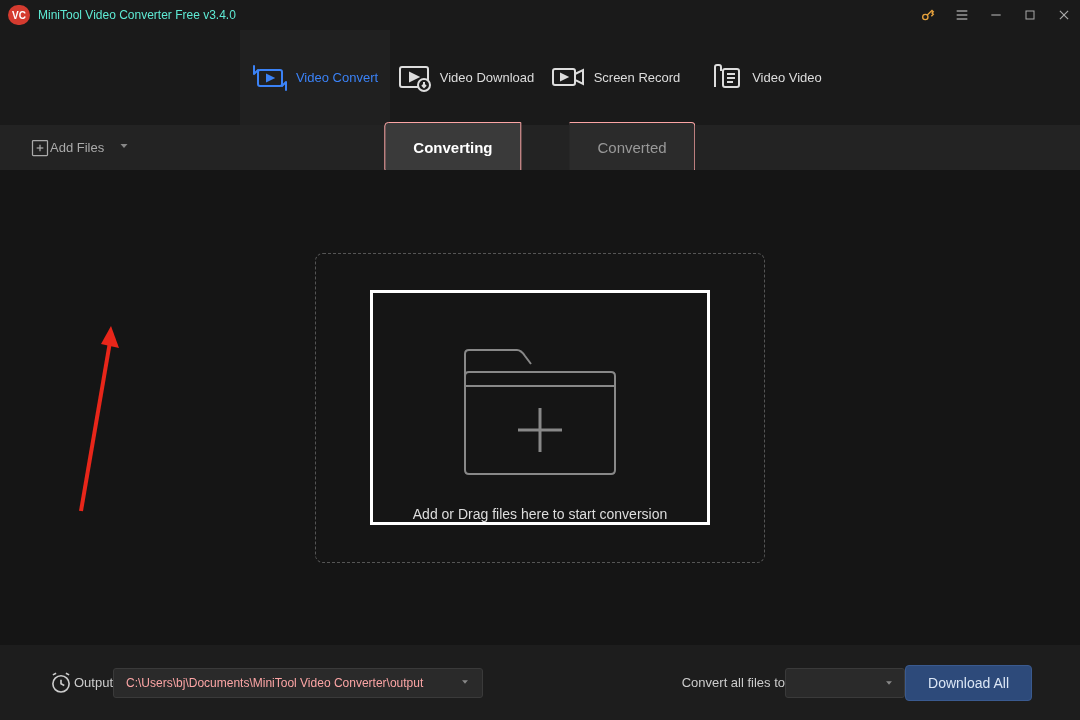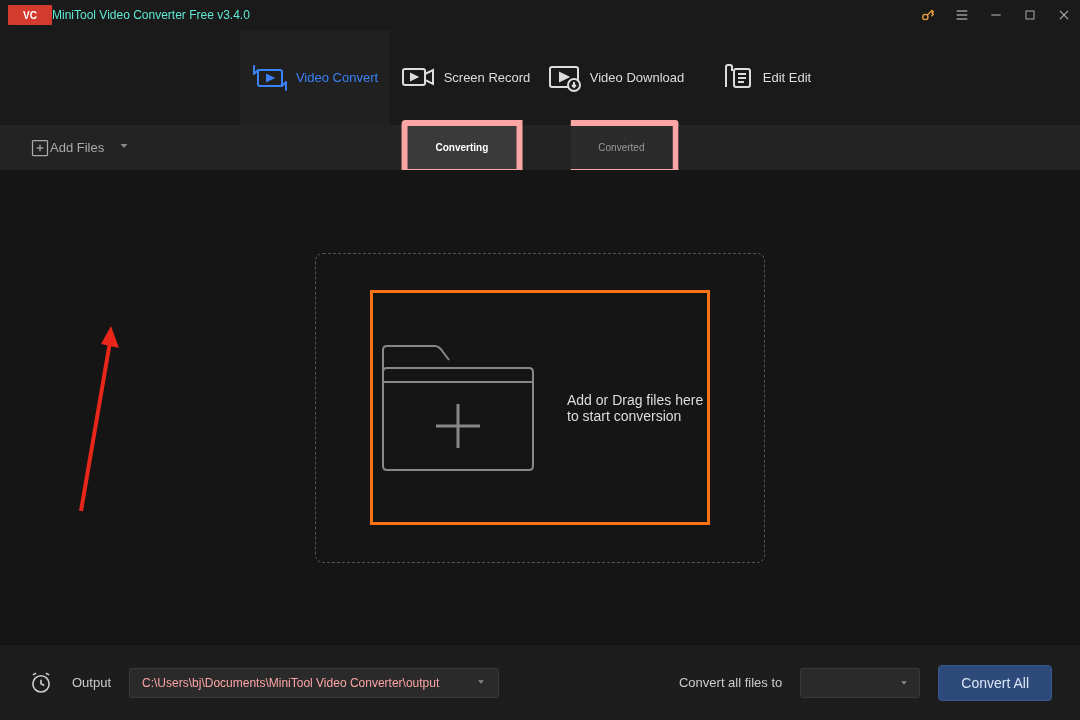--- a/index.html
+++ b/index.html
@@ -1,45 +1,45 @@
 <!DOCTYPE html>
 <html><head>
 <meta charset="utf-8">
 <style>
   * { margin:0; padding:0; box-sizing:border-box; font-family:"Segoe UI",Arial,sans-serif; }
   body { background:#1a1a1a; width:1080px; height:720px; overflow:hidden; color:#ccc; }
   .titlebar { height:30px; background:#1a1a1a; display:flex; align-items:center; padding:0 8px; }
-  .app-logo { width:44px; height:20px; background:#d43b2f; border-radius:1px; display:flex; align-items:center; justify-content:center; font-size:10px; font-weight:bold; color:#fff; }
+  .app-logo { width:22px; height:20px; background:#d43b2f; border-radius:10px; display:flex; align-items:center; justify-content:center; font-size:10px; font-weight:bold; color:#fff; margin-right:8px; }
   .app-title { font-size:12px; color:#5eead4; flex:1; }
   .win-controls { display:flex; align-items:center; gap:18px; }
   .win-btn { width:16px; height:16px; display:flex; align-items:center; justify-content:center; cursor:pointer; }
   .key-icon svg { stroke:#e8a33d; }
   .nav-tabs { height:95px; background:#1a1a1a; display:flex; padding-left:240px; }
   .nav-tab { width:150px; display:flex; align-items:center; justify-content:center; gap:8px; cursor:pointer; }
   .nav-tab.active { background:#202020; }
   .nav-tab.active .nav-label { color:#3b82f6; }
   .nav-tab.active .nav-icon svg { stroke:#3b82f6; fill:none; }
   .nav-icon { width:36px; height:34px; display:flex; align-items:center; justify-content:center; }
   .nav-label { font-size:13px; color:#ddd; }
   .toolbar { height:45px; background:#232323; display:flex; align-items:center; padding:0 30px; }
   .add-files-btn { display:flex; align-items:center; cursor:pointer; color:#aaa; font-size:13px; }
   .add-files-icon { width:20px; height:20px; }
   .dropdown-caret { margin-left:14px; }
   .segmented { margin-left:auto; margin-right:auto; display:flex; position:absolute; left:50%; transform:translateX(-50%); }
-  .seg-btn { padding:16px 28px; font-size:10px; background:#2b2b2b; color:#999; cursor:pointer; border:6px solid #fca5a5; }
+  .seg-btn { padding:16px 28px; font-size:15px; background:#2b2b2b; color:#999; cursor:pointer; border:1px solid #fca5a5; }
   .seg-btn.active { background:#3a3a3a; color:#fff; font-weight:600; }
   .seg-btn:first-child { border-radius:4px 0 0 4px; }
   .seg-btn:last-child { border-radius:0 4px 4px 0; border-left:none;margin-left:48px; }
   .main { position:relative; height:475px; background:#151515; display:flex; align-items:center; justify-content:center; }
   .dropzone { width:450px; height:310px; border:1px dashed #555; border-radius:8px; display:flex; align-items:center; justify-content:center; }
-  .dropzone-inner { width:340px; height:235px; border:3px solid #f97316; display:flex; flex-direction:row; align-items:center; justify-content:flex-start; gap:24px; cursor:pointer; }
+  .dropzone-inner { width:340px; height:235px; border:3px solid #ffffff; display:flex; flex-direction:column; align-items:center; justify-content:flex-end; gap:24px; cursor:pointer; }
   .folder-icon { width:170px; height:140px; }
   .drop-text { font-size:14px; color:#ddd; }
   .arrow-annotation { position:absolute; left:73px; top:156px; pointer-events:none; }
-  .footer { height:75px; background:#1d1d1d; display:flex; align-items:center; padding:0 28px; gap:18px; }
+  .footer { height:75px; background:#1d1d1d; display:flex; align-items:center; padding:0 48px; }
   .output-label { font-size:13px; color:#ccc; }
   .output-path { flex:0 0 370px; background:#2a2a2a; border:1px solid #3a3a3a; border-radius:3px; padding:7px 12px; font-size:12px; color:#fca5a5; display:flex; align-items:center; justify-content:space-between; }
   .convert-all-label { margin-left:auto; font-size:13px; color:#ccc; }
   .format-select { width:120px; height:30px; background:#2a2a2a; border:1px solid #3a3a3a; border-radius:3px; display:flex; align-items:center; justify-content:flex-end; padding:0 10px; }
   .convert-all-btn { background:#2d4a7a; color:#dbe6f5; padding:9px 22px; border-radius:4px; font-size:14px; cursor:pointer; border:1px solid #3a5a8f; }
   .clock-icon { width:26px; height:26px; }
 </style>
 </head>
 <body>
 
@@ -86,50 +86,50 @@
           <rect x="6" y="8" width="24" height="16" rx="2"></rect>
           <path d="M2 12 L6 8 M2 12 L2 4" stroke-linecap="round"></path>
           <path d="M34 20 L30 24 M34 20 L34 28" stroke-linecap="round"></path>
           <polygon points="15,13 15,19 21,16" fill="#3b82f6"></polygon>
         </svg>
     </div>
     <div class="nav-label">Video Convert</div>
   </div>
   <div class="nav-tab">
     <div class="nav-icon">
-      <svg width="36" height="28" viewBox="0 0 36 28" fill="none" stroke="#ddd" stroke-width="2">
-          <rect x="3" y="5" width="22" height="16" rx="2"></rect>
-          <polygon points="11,10 11,16 17,13" fill="#ddd"></polygon>
-          <path d="M25 10 L33 6 L33 20 L25 16 Z"></path>
-        </svg>
-    </div>
-    <div class="nav-label">Screen Record</div>
-  </div>
-  <div class="nav-tab">
-    <div class="nav-icon">
       <svg width="36" height="30" viewBox="0 0 36 30" fill="none" stroke="#ddd" stroke-width="2">
           <rect x="4" y="4" width="28" height="20" rx="2"></rect>
           <polygon points="14,10 14,18 22,14" fill="#ddd"></polygon>
           <circle cx="28" cy="22" r="6" fill="#1a1a1a" stroke="#ddd"></circle>
           <path d="M28 19 L28 24 M26 22 L28 24 L30 22" stroke="#ddd"></path>
         </svg>
     </div>
     <div class="nav-label">Video Download</div>
+  </div>
+  <div class="nav-tab">
+    <div class="nav-icon">
+      <svg width="36" height="28" viewBox="0 0 36 28" fill="none" stroke="#ddd" stroke-width="2">
+          <rect x="3" y="5" width="22" height="16" rx="2"></rect>
+          <polygon points="11,10 11,16 17,13" fill="#ddd"></polygon>
+          <path d="M25 10 L33 6 L33 20 L25 16 Z"></path>
+        </svg>
+    </div>
+    <div class="nav-label">Screen Record</div>
   </div>
   <div class="nav-tab">
     <div class="nav-icon">
       <svg width="34" height="30" viewBox="0 0 34 30" fill="none" stroke="#ddd" stroke-width="2">
           <path d="M6 4 L6 24 M6 4 Q6 2 8 2 L10 2 Q12 2 12 4 L12 8"></path>
           <rect x="14" y="6" width="16" height="18" rx="2"></rect>
           <line x1="18" y1="11" x2="26" y2="11"></line>
           <line x1="18" y1="15" x2="26" y2="15"></line>
           <line x1="18" y1="19" x2="24" y2="19"></line>
         </svg>
     </div>
-    <div class="nav-label">Edit Edit</div>
+    <div class="nav-label">Video Video</div>
   </div>
 </div>
 
 <div class="toolbar" style="position:relative;">
   <div class="add-files-btn">
     <span class="add-files-icon">
       <svg width="20" height="20" viewBox="0 0 24 24" fill="none" stroke="#aaa" stroke-width="1.5">
           <rect x="3" y="3" width="18" height="18" rx="1"></rect>
           <line x1="12" y1="8" x2="12" y2="16"></line>
           <line x1="8" y1="12" x2="16" y2="12"></line>
@@ -188,14 +188,14 @@
     </span>
   </div>
   <div class="convert-all-label">Convert all files to</div>
   <div class="format-select">
     <span>
       <svg width="10" height="10" viewBox="0 0 24 24" fill="#888">
           <polygon points="5,8 19,8 12,16"></polygon>
         </svg>
     </span>
   </div>
-  <div class="convert-all-btn">Convert All</div>
+  <div class="convert-all-btn">Download All</div>
 </div>
 
 </body></html>

